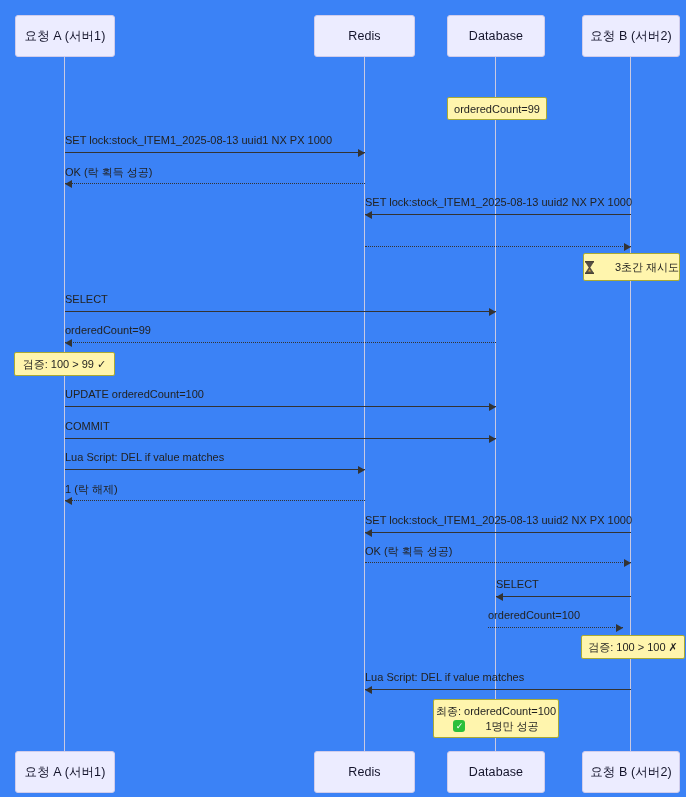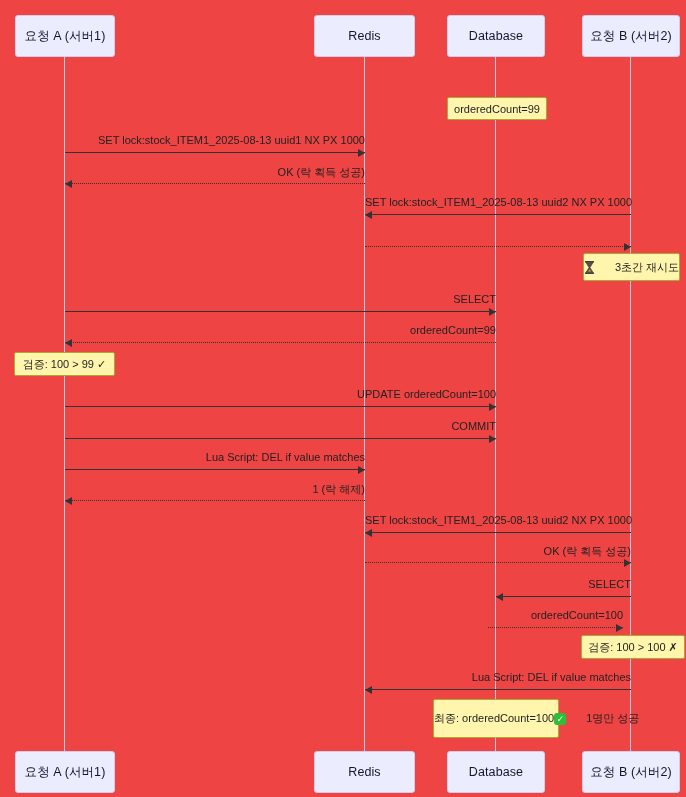--- a/index.html
+++ b/index.html
@@ -1,19 +1,19 @@
 <!DOCTYPE html>
 <html><head>
 <meta charset="utf-8">
 <style>
   html,body{margin:0;padding:0;background:#ffffff;}
   .stage{
     position:relative;
     width:686px;height:797px;
-    background:#ef4444;
+    background:#3b82f6;
     font-family:"Liberation Sans","DejaVu Sans",sans-serif;
     color:#1a1a1a;
     overflow:hidden;
   }
   .lifeline{
     position:absolute;
     width:1px;top:57px;height:694px;
     background:#c9c9e2;
   }
   .actor{
@@ -28,21 +28,21 @@
     box-sizing:border-box;
     letter-spacing:0.1px;
   }
   .msg{
     position:absolute;
     height:18px;
   }
   .msg .lbl{
     position:absolute;
     left:0;right:0;top:-1px;
-    text-align:right;
+    text-align:left;
     font-size:11px;
     color:#222222;
     white-space:nowrap;
   }
   .msg .line{
     position:absolute;
     left:0;right:0;bottom:0;
     height:0;
     border-top:1px solid #333333;
   }
@@ -61,21 +61,21 @@
     border:1px solid #aaaa33;
     border-radius:2px;
     display:flex;align-items:center;justify-content:center;
     font-size:11px;
     color:#1f1f1f;
     box-sizing:border-box;
     text-align:center;
     white-space:nowrap;
   }
   .note .row{display:flex;align-items:center;justify-content:center;gap:20px;}
-  .note.multiline{flex-direction:row;line-height:15px;justify-content:space-between;}
+  .note.multiline{flex-direction:column;line-height:15px;}
   .check-box{
     display:inline-flex;align-items:center;justify-content:center;
     width:12px;height:12px;
     background:#2bbf3a;
     border-radius:3px;
     color:#ffffff;
     font-size:9px;font-weight:bold;
     line-height:12px;
   }
   .hourglass{display:inline-block;}

